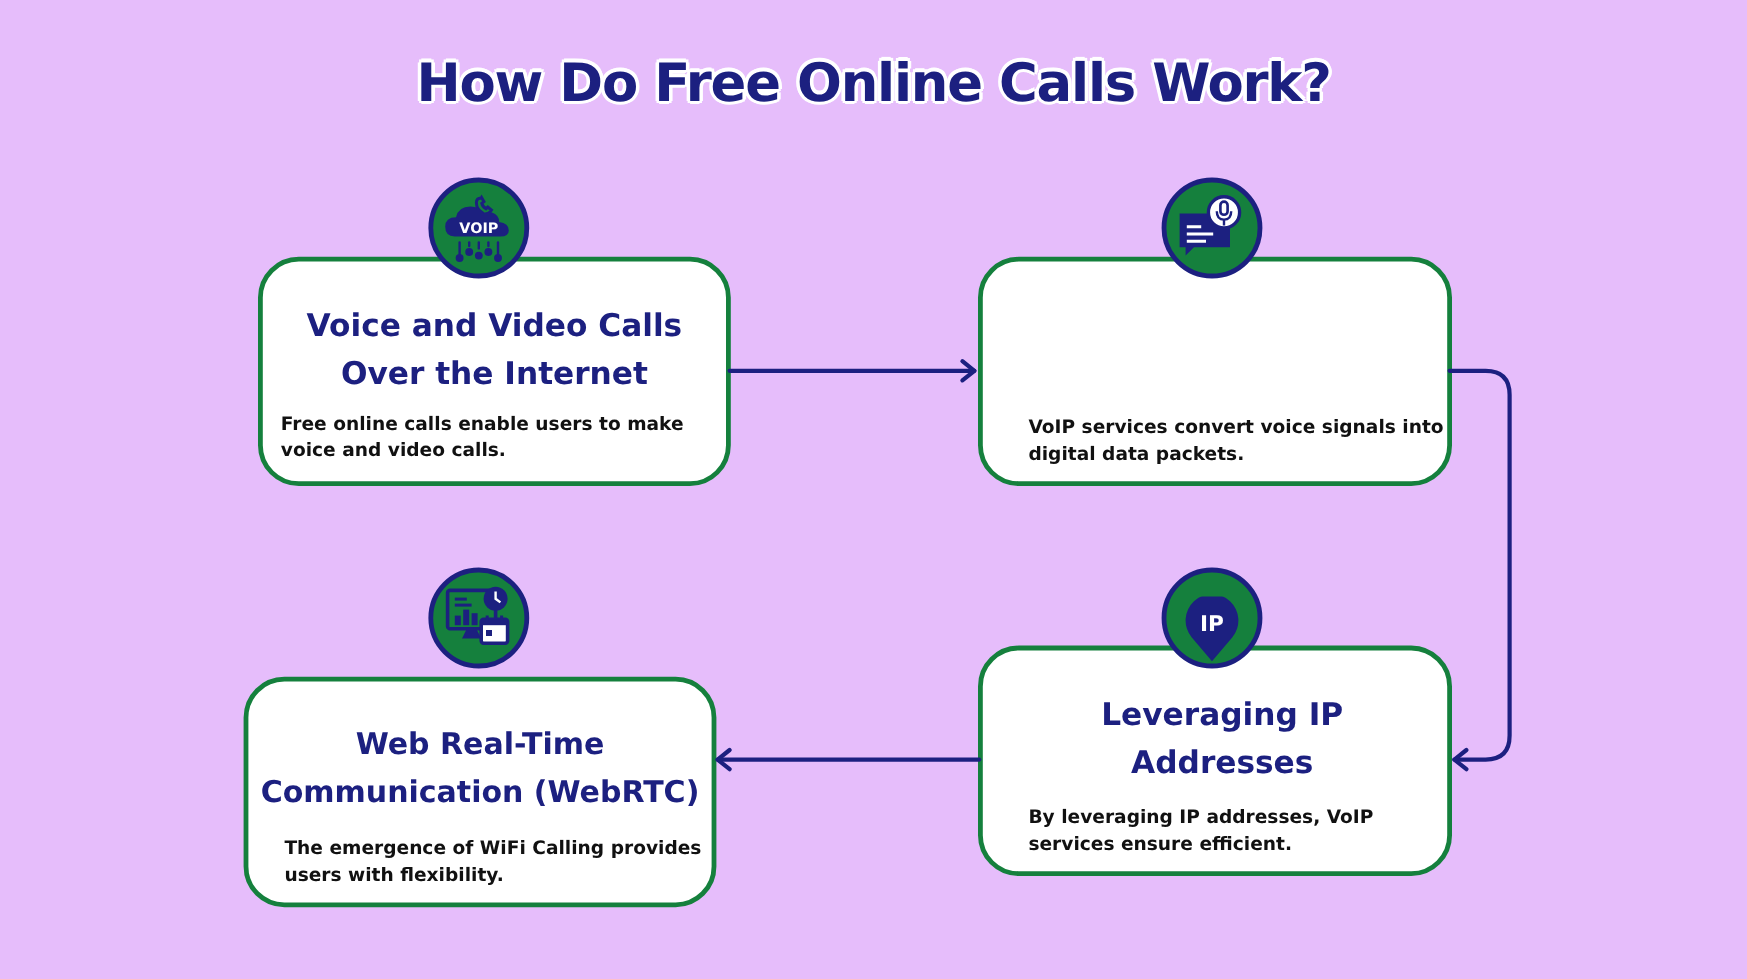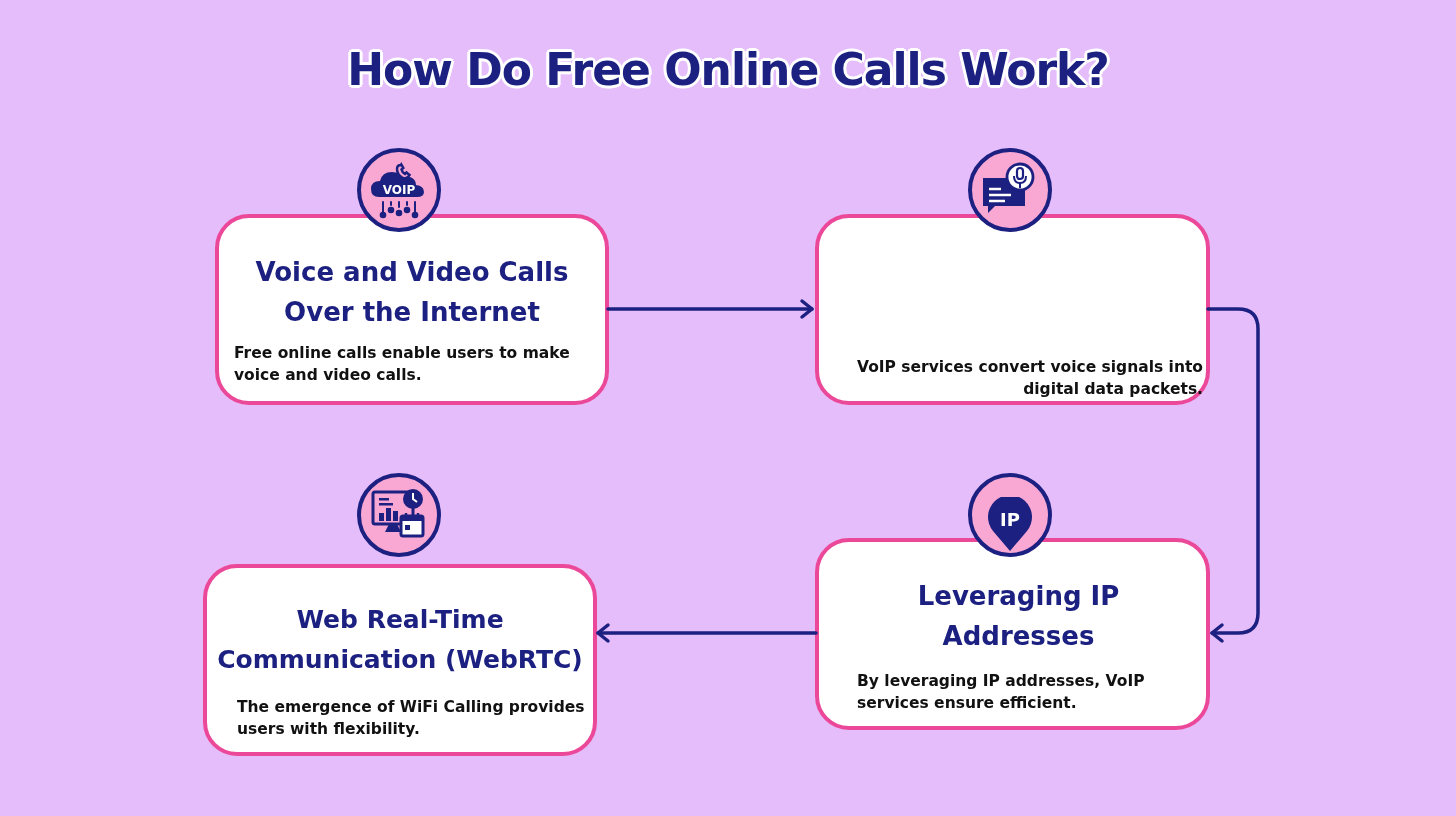--- a/index.html
+++ b/index.html
@@ -18,21 +18,21 @@
     letter-spacing:-1px;
     color:#1c2080;
     -webkit-text-stroke:0px;
     text-shadow:
       3px 0 0 #fff, -3px 0 0 #fff, 0 3px 0 #fff, 0 -3px 0 #fff,
       2px 2px 0 #fff, -2px -2px 0 #fff, 2px -2px 0 #fff, -2px 2px 0 #fff;
   }
   .card {
     position:absolute;
     background:#ffffff;
-    border:4px solid #ec4899;
+    border:4px solid #15803d;
     border-radius:34px;
     box-sizing:border-box;
   }
   .card-title {
     position:absolute; left:0; right:0;
     text-align:center;
     font-weight:bold;
     font-size:26px;
     line-height:40px;
     color:#1c2080;
@@ -43,21 +43,21 @@
     font-weight:bold;
     font-size:15.5px;
     line-height:22px;
     color:#111111;
     white-space:pre-line;
   }
   .icon-circle {
     position:absolute;
     width:84px; height:84px;
     border-radius:50%;
-    background:#f9a8d4;
+    background:#15803d;
     border:4px solid #1c2080;
     box-sizing:border-box;
     display:flex; align-items:center; justify-content:center;
     z-index:2;
   }
   svg.conn { position:absolute; left:0; top:0; z-index:1; }
 </style>
 </head>
 <body>
 
@@ -97,21 +97,21 @@
         <circle cx="30" cy="54" r="2.3"></circle>
       <line x1="38" y1="43" x2="38" y2="46"></line>
         <circle cx="38" cy="51" r="2.3"></circle>
       <line x1="46" y1="43" x2="46" y2="53"></line>
         <circle cx="46" cy="56" r="2.3"></circle>
     </g>
   </svg>
 </div>
 
 <div class="card" style="left:815px; top:214px; width:395px; height:191px;">
-  <div class="card-desc" style="left:38px; top:138px;text-align:right;">VoIP services convert voice signals into
+  <div class="card-desc" style="left:38px; top:127px;">VoIP services convert voice signals into
 digital data packets.</div>
 </div>
 <div class="icon-circle" style="left:968px; top:148px;">
   <svg width="62" height="56" viewBox="0 0 62 56">
     <path d="M4 16 H46 V44 H16 L9 51 V44 H4 Z" fill="#1c2080"></path>
     <line x1="10" y1="27" x2="22" y2="27" stroke="#fff" stroke-width="2.5"></line>
     <line x1="10" y1="33" x2="32" y2="33" stroke="#fff" stroke-width="2.5"></line>
     <line x1="10" y1="39" x2="26" y2="39" stroke="#fff" stroke-width="2.5"></line>
     <circle cx="41" cy="15" r="13" fill="#fff" stroke="#1c2080" stroke-width="2.8"></circle>
     <rect x="38" y="6" width="6" height="11" rx="3" fill="none" stroke="#1c2080" stroke-width="2.2"></rect>

